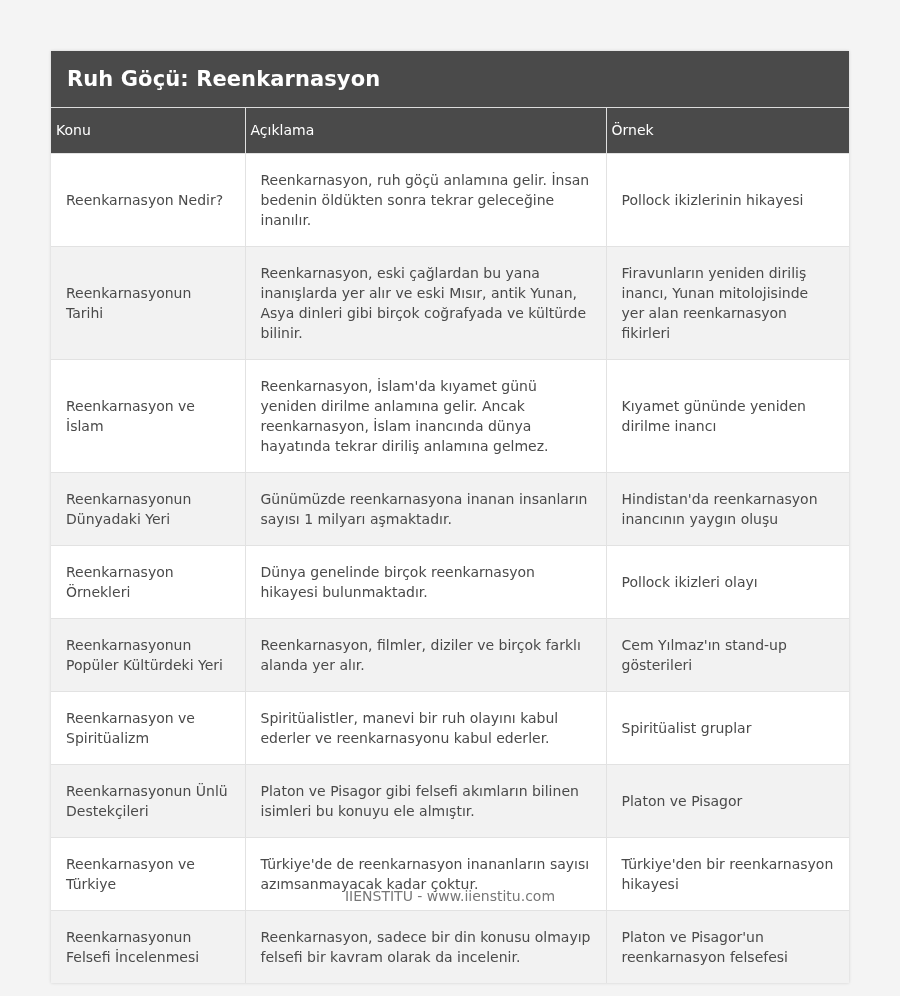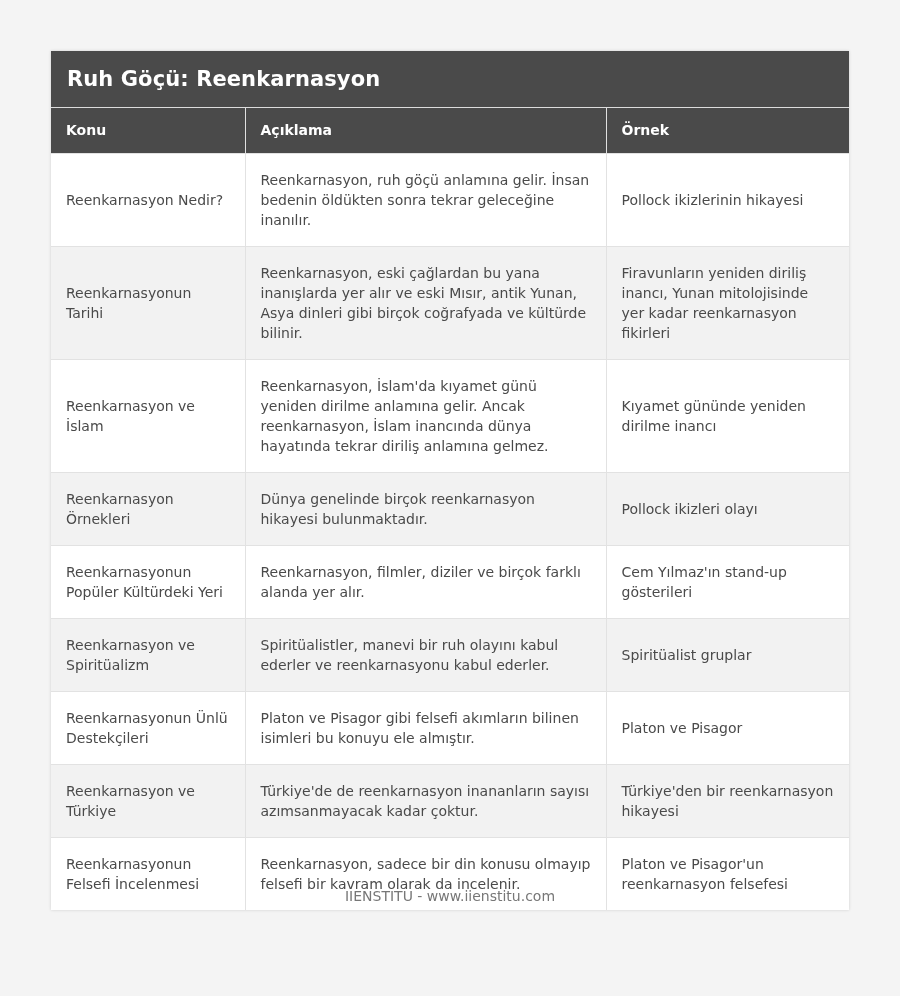--- a/index.html
+++ b/index.html
@@ -39,25 +39,25 @@
       width: 100%;
       border-collapse: collapse;
       table-layout: fixed;
     }
     col.c1 { width: 194px; }
     col.c2 { width: 361px; }
     col.c3 { width: 243px; }
     thead th {
       background: #4a4a4a;
       color: #fff;
-      font-weight: bold;
+      font-weight: normal;
       font-size: 14px;
       text-align: left;
       height: 45px;
-      padding: 0 15px;
+      padding: 0 5px;
       box-sizing: border-box;
       border-right: 1px solid #e0e0e0;
     }
     thead th:last-child { border-right: none; }
     tbody td {
       font-size: 14px;
       line-height: 20px;
       color: #4a4a4a;
       padding: 16px 15px;
       vertical-align: middle;
@@ -98,26 +98,31 @@
     </thead>
     <tbody id="tbody">
       <tr style="height:85px">
         <td>Reenkarnasyon Nedir?</td>
         <td>Reenkarnasyon, ruh göçü anlamına gelir. İnsan bedenin öldükten sonra tekrar geleceğine inanılır.</td>
         <td>Pollock ikizlerinin hikayesi</td>
       </tr>
       <tr style="height:105px">
         <td>Reenkarnasyonun Tarihi</td>
         <td>Reenkarnasyon, eski çağlardan bu yana inanışlarda yer alır ve eski Mısır, antik Yunan, Asya dinleri gibi birçok coğrafyada ve kültürde bilinir.</td>
-        <td>Firavunların yeniden diriliş inancı, Yunan mitolojisinde yer kadar reenkarnasyon fikirleri</td>
+        <td>Firavunların yeniden diriliş inancı, Yunan mitolojisinde yer alan reenkarnasyon fikirleri</td>
       </tr>
       <tr style="height:105px">
         <td>Reenkarnasyon ve İslam</td>
         <td>Reenkarnasyon, İslam'da kıyamet günü yeniden dirilme anlamına gelir. Ancak reenkarnasyon, İslam inancında dünya hayatında tekrar diriliş anlamına gelmez.</td>
         <td>Kıyamet gününde yeniden dirilme inancı</td>
+      </tr>
+      <tr style="height:65px">
+        <td>Reenkarnasyonun Dünyadaki Yeri</td>
+        <td>Günümüzde reenkarnasyona inanan insanların sayısı 1 milyarı aşmaktadır.</td>
+        <td>Hindistan'da reenkarnasyon inancının yaygın oluşu</td>
       </tr>
       <tr style="height:65px">
         <td>Reenkarnasyon Örnekleri</td>
         <td>Dünya genelinde birçok reenkarnasyon hikayesi bulunmaktadır.</td>
         <td>Pollock ikizleri olayı</td>
       </tr>
       <tr style="height:65px">
         <td>Reenkarnasyonun Popüler Kültürdeki Yeri</td>
         <td>Reenkarnasyon, filmler, diziler ve birçok farklı alanda yer alır.</td>
         <td>Cem Yılmaz'ın stand-up gösterileri</td>

